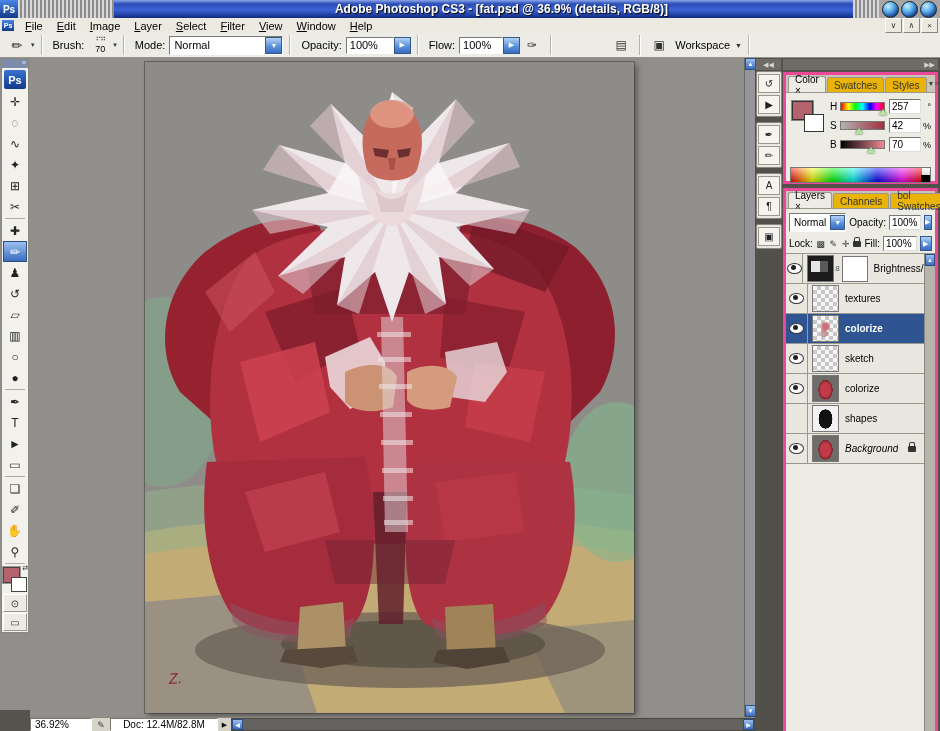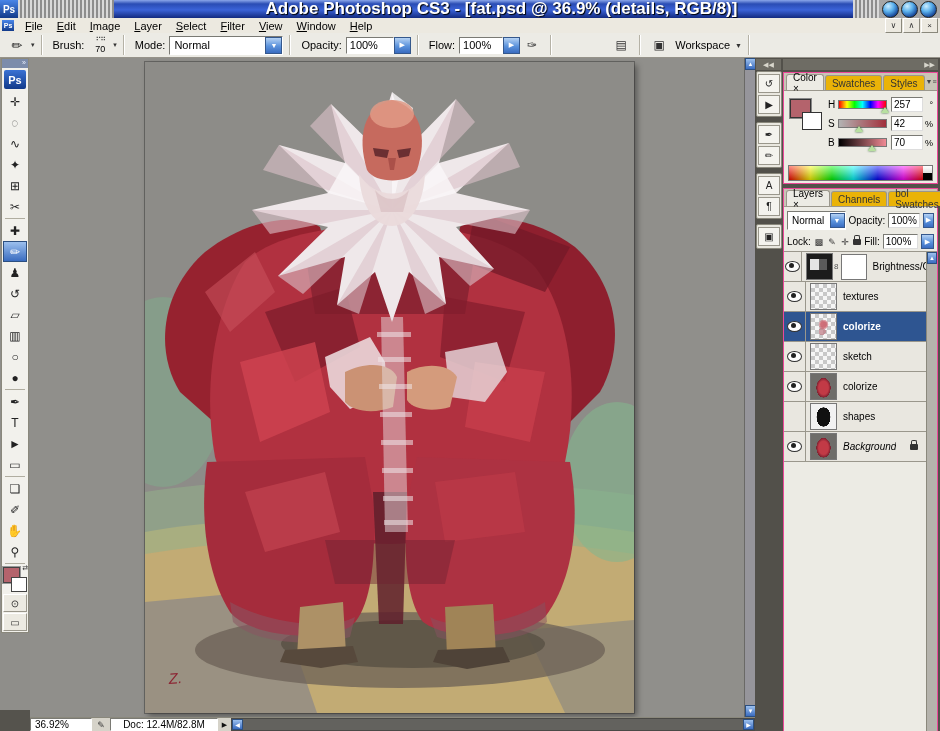--- a/index.html
+++ b/index.html
@@ -9,21 +9,21 @@
   .abs{position:absolute;}
 
   
   .titlebar{left:0;top:0;width:940px;height:18px;background:#a6a6a6;display:flex;align-items:stretch;}
   .ps-tile{width:18px;background:linear-gradient(180deg,#4a86e8,#123a8a);color:#fff;font-weight:bold;
            font-size:10px;display:flex;align-items:center;justify-content:center;}
   .ribbed{background:repeating-linear-gradient(90deg,#d9d9d9 0 2px,#8d8d8d 2px 4px);}
   .rib-l{width:96px;} .rib-r{width:26px;}
   .title-blue{flex:1;background:linear-gradient(180deg,#8aa6ea 0%,#2a4cb4 22%,#3b63d8 55%,#122a80 100%);
               color:#fff;font-weight:bold;display:flex;align-items:center;justify-content:center;
-              text-shadow:1px 1px 1px #000;font-size:17px;padding-left:36px;}
+              text-shadow:1px 1px 1px #000;font-size:12px;padding-left:36px;}
   .win-btns{display:flex;align-items:center;gap:2px;padding:0 3px;background:#a6a6a6;}
   .orb{width:15px;height:15px;border-radius:50%;border:1px solid #222;
        background:radial-gradient(circle at 35% 28%,#cdeeff 0%,#5ab0ec 38%,#1b4fa0 72%,#0a1f55 100%);}
 
   
   .menubar{left:0;top:18px;width:940px;height:15px;background:#ece9e0;border-bottom:1px solid #b8b4a4;
            display:flex;align-items:center;}
   .doc-ico{width:12px;height:11px;margin:0 4px 0 2px;background:linear-gradient(180deg,#4a86e8,#123a8a);
            color:#fff;font-size:7px;font-weight:bold;display:flex;align-items:center;justify-content:center;}
   .menu-item{padding:0 7px;cursor:default;}
@@ -93,21 +93,21 @@
   .dock-head{left:1px;top:1px;width:25px;height:11px;background:#6e6c64;color:#d8d6cc;font-size:7px;
              display:flex;align-items:center;justify-content:center;}
   .panel-head{left:28px;top:1px;width:155px;height:11px;background:#6e6c64;color:#d8d6cc;font-size:7px;
               display:flex;align-items:center;justify-content:flex-end;padding-right:3px;box-sizing:border-box;}
   .dock-strip{left:1px;top:13px;width:26px;display:flex;flex-direction:column;gap:5px;}
   .dock-group{background:#e9e7df;border:1px solid #8a887c;border-radius:2px;padding:2px 1px;display:flex;
               flex-direction:column;gap:2px;align-items:center;}
   .dock-btn{width:20px;height:17px;background:#f4f3ee;border:1px solid #9a978c;display:flex;align-items:center;
             justify-content:center;font-size:10px;color:#222;}
 
-  .panel{background:#ecebe4;border:1px solid #ec4899;box-sizing:border-box;}
+  .panel{background:#ecebe4;border:3px solid #ec4899;box-sizing:border-box;}
   .tab-row{height:17px;background:#c9c5b7;display:flex;align-items:flex-end;padding-left:2px;border-bottom:1px solid #9a978c;}
   .tab{height:14px;padding:0 6px;font-size:10px;display:flex;align-items:center;background:#eab308;
        border:1px solid #9a978c;border-bottom:none;border-radius:3px 3px 0 0;margin-right:1px;color:#333;}
   .tab.active{background:#ecebe4;height:15px;color:#000;}
   .tab-menu{margin-left:auto;padding-right:3px;font-size:7px;color:#444;align-self:center;}
 
   
   .color-panel{left:28px;top:14px;width:155px;height:112px;}
   .cp-body{position:relative;height:93px;}
   .cp-swatches{position:absolute;left:6px;top:8px;width:34px;height:34px;}

